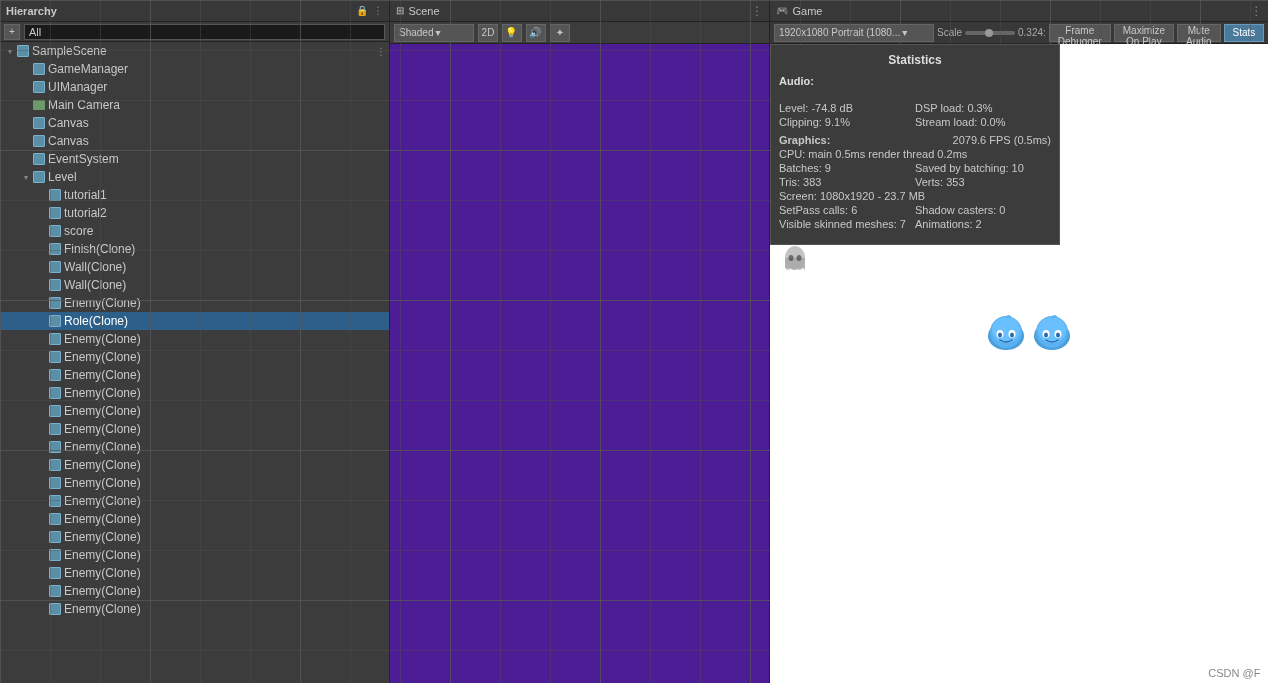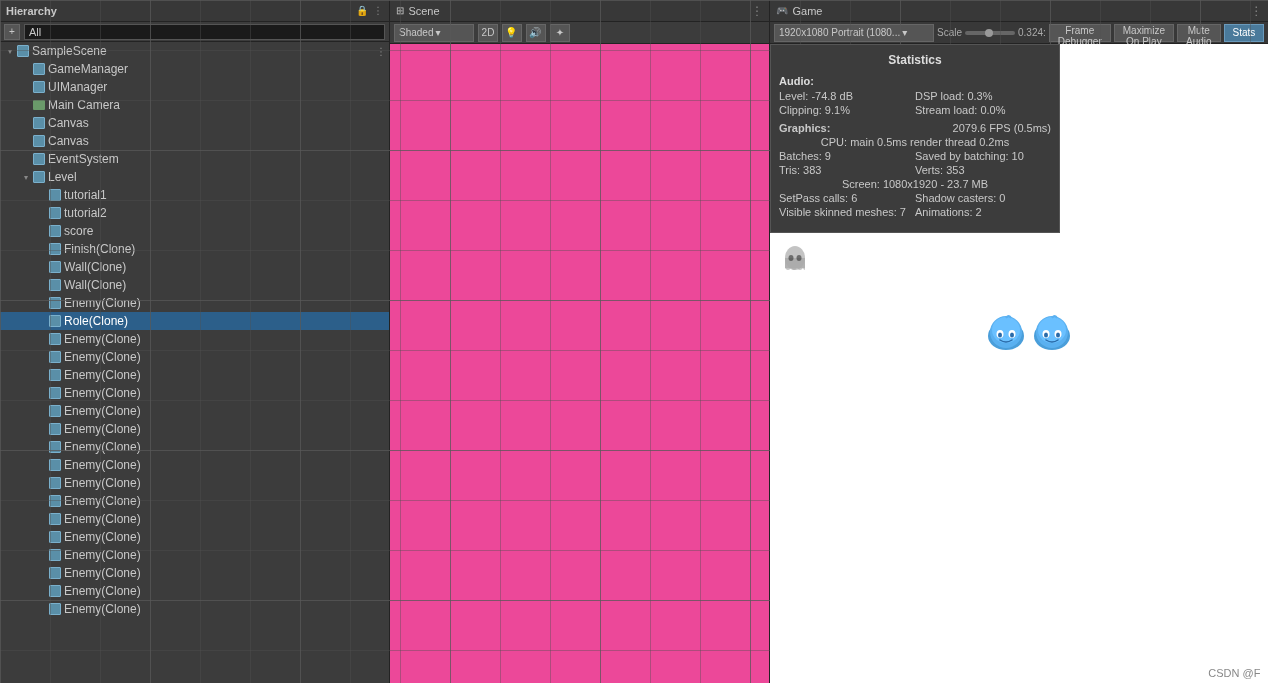--- a/index.html
+++ b/index.html
@@ -182,21 +182,21 @@
       font-size: 10px;
       color: #888;
       flex-shrink: 0;
     }
 
     
     .center-area {
       flex: 1;
       display: flex;
       flex-direction: column;
-      background: #ec4899;
+      background: #4c1d95;
     }
 
     .toolbar-dropdown {
       height: 18px;
       padding: 0 4px;
       background: #555;
       border: 1px solid #666;
       color: #c8c8c8;
       font-size: 10px;
       display: flex;
@@ -275,26 +275,26 @@
       font-weight: bold;
     }
 
     .stats-section {
       margin-bottom: 6px;
     }
 
     .stats-section-title {
       color: #ddd;
       font-weight: bold;
-      margin-bottom: 3px;
+      margin-bottom: 15px;
     }
 
     .stats-row {
       display: flex;
-      justify-content: center;
+      justify-content: space-between;
       margin-bottom: 2px;
     }
 
     .stats-col {
       flex: 1;
     }
 
     .watermark {
       position: absolute;
       bottom: 4px;

